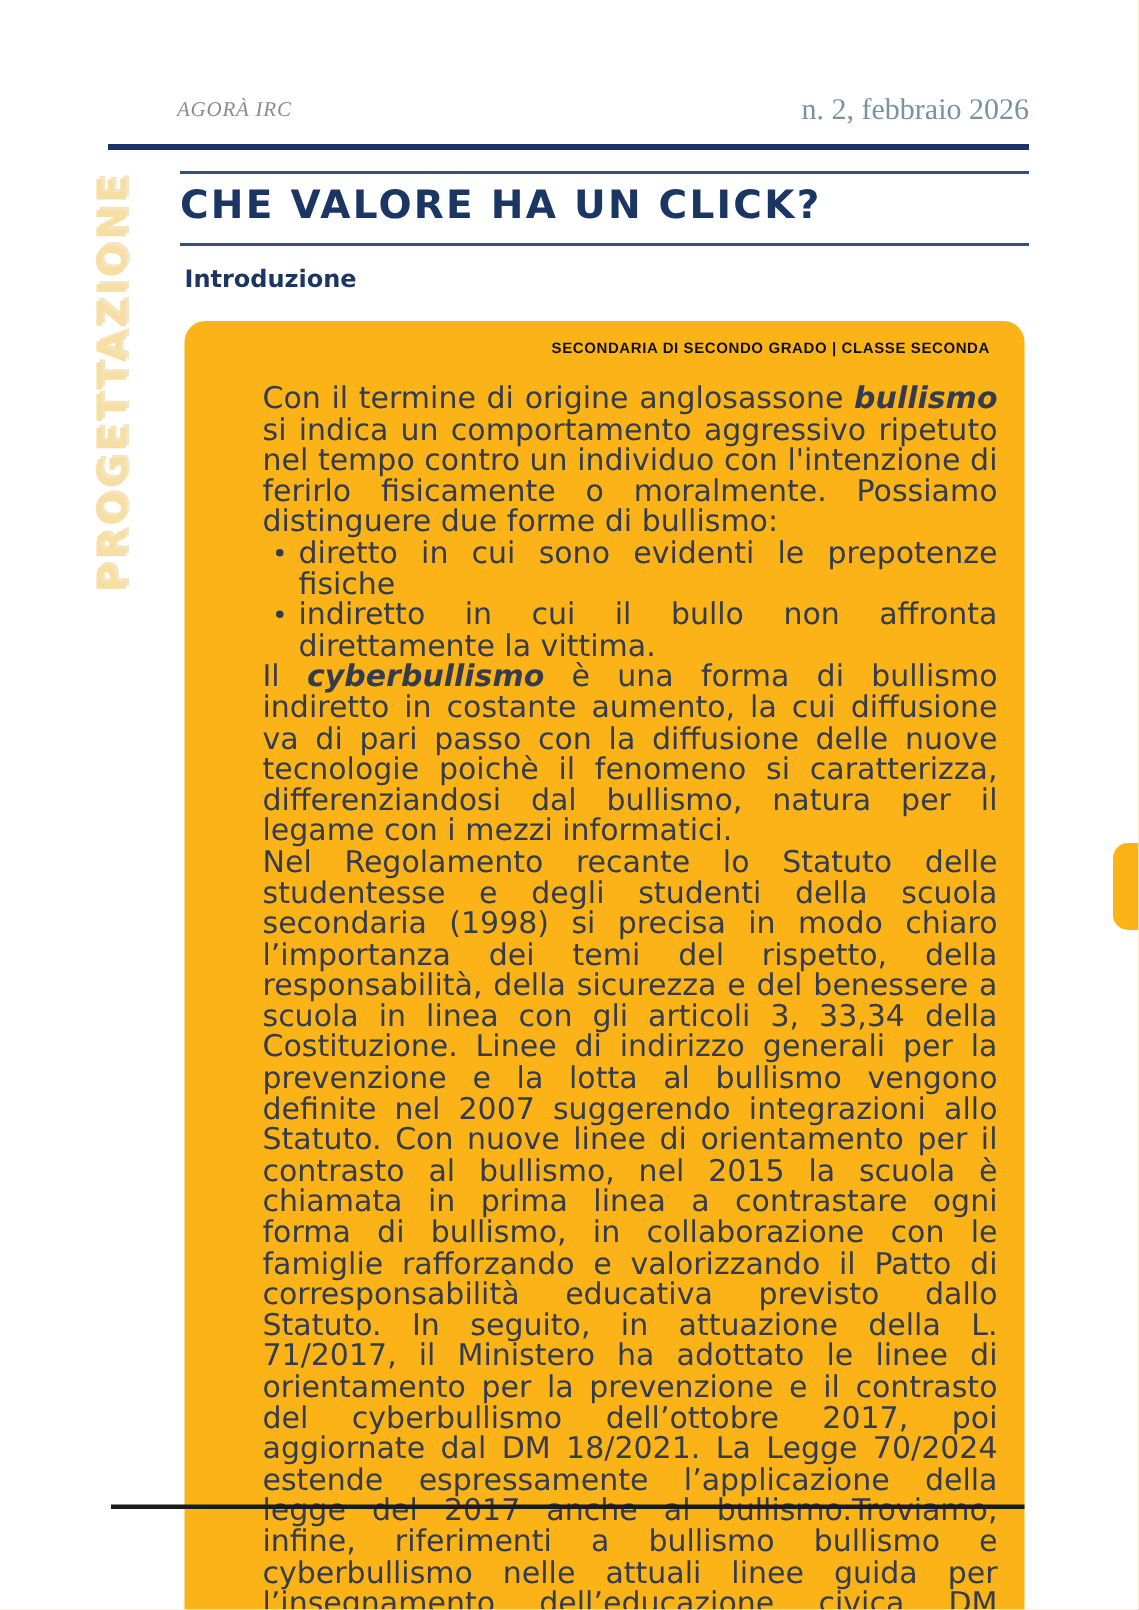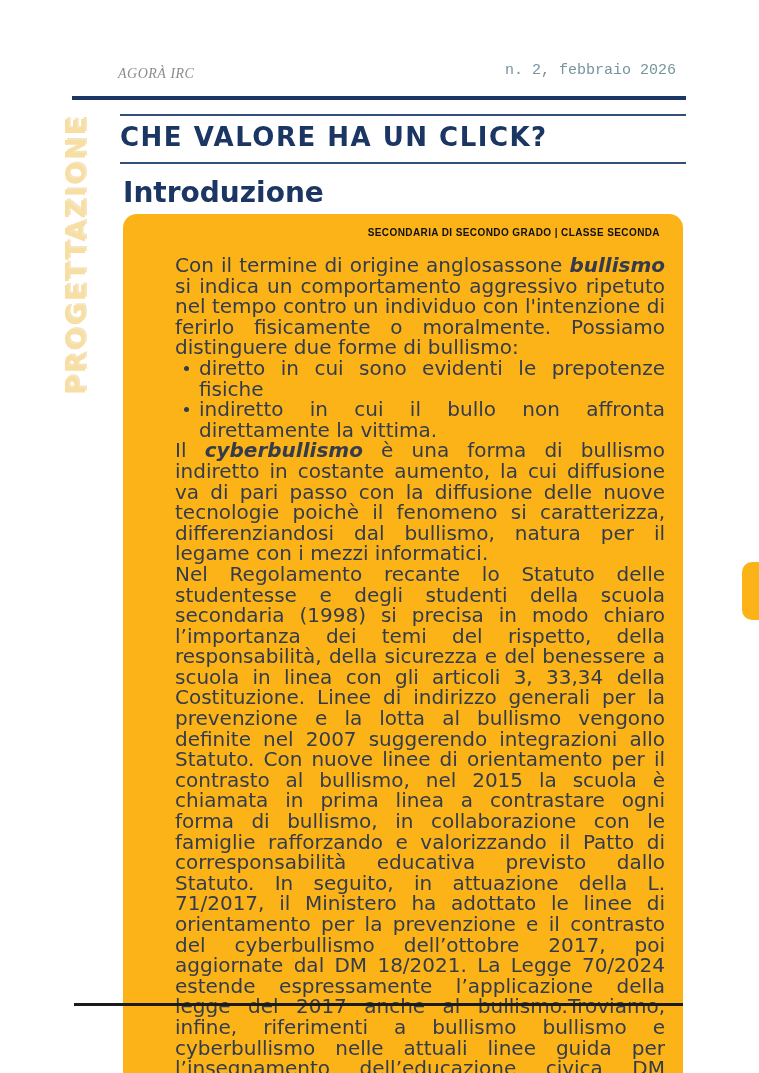--- a/index.html
+++ b/index.html
@@ -7,36 +7,36 @@
     --brand-gray:#8C8C8C; --issue-teal:#76949F; --cream:#F7DFA3;
     --rule-dark:#1B1B1B; --white:#FFFFFF;
   }
   *{margin:0;padding:0;box-sizing:border-box;}
   html,body{background:#fff;}
   body{font-family:"DejaVu Sans",sans-serif;}
   .page{position:relative;width:759px;height:1073px;background:var(--white);overflow:hidden;}
 
   .brand{position:absolute;left:78px;top:66px;font-family:"Liberation Serif",serif;
     font-style:italic;font-size:14px;letter-spacing:0.5px;color:var(--brand-gray);margin-left:40px;}
-  .issue{position:absolute;top:62px;right:83px;font-family:Liberation Mono, monospace;
-    font-size:15px;color:var(--issue-teal);}
+  .issue{position:absolute;top:62px;right:73px;font-family:Liberation Serif, serif;
+    font-size:20px;color:var(--issue-teal);}
   .rule-thick{position:absolute;left:72px;top:96px;width:614px;height:4px;background:var(--navy);}
 
   .side-label{position:absolute;left:40px;top:116px;width:70px;height:278px;
     display:flex;align-items:center;justify-content:center;}
   .side-label span{writing-mode:vertical-rl;transform:rotate(180deg);
     font-weight:bold;font-size:27px;letter-spacing:2px;color:var(--cream);
     text-shadow:2px 2px 0 rgba(232,196,120,0.45);font-family:"DejaVu Sans",sans-serif;}
 
   .title-rule{position:absolute;left:120px;width:566px;height:2px;background:#31517c;}
   .rule-a{top:114px;} .rule-b{top:162px;}
   .page-title{position:absolute;left:120px;top:122px;width:566px;text-align:left;
     font-size:26px;font-weight:bold;letter-spacing:1.5px;color:var(--navy);}
 
-  .section-heading{position:absolute;left:123px;top:176px;font-size:28px;
+  .section-heading{position:absolute;left:123px;top:176px;font-size:16px;
     font-weight:bold;color:var(--navy);}
 
   .card{position:absolute;left:123px;top:214px;width:560px;height:960px;
     background:var(--accent-orange);border-radius:14px;padding:13px 18px 20px 36px;}
   .eyebrow{text-align:right;font-size:10px;font-weight:bold;letter-spacing:0.4px;
     color:#111;margin:0 5px 17px 0;font-family:"Liberation Sans",sans-serif;}
   .card-body{font-size:20px;line-height:20.6px;color:var(--body-text);text-align:justify;margin-left:16px;}
   .card-body .p{margin:0;}
   .card-body .li{position:relative;padding-left:24px;}
   .card-body .li::before{content:"";position:absolute;left:9px;top:8px;width:5px;height:5px;

